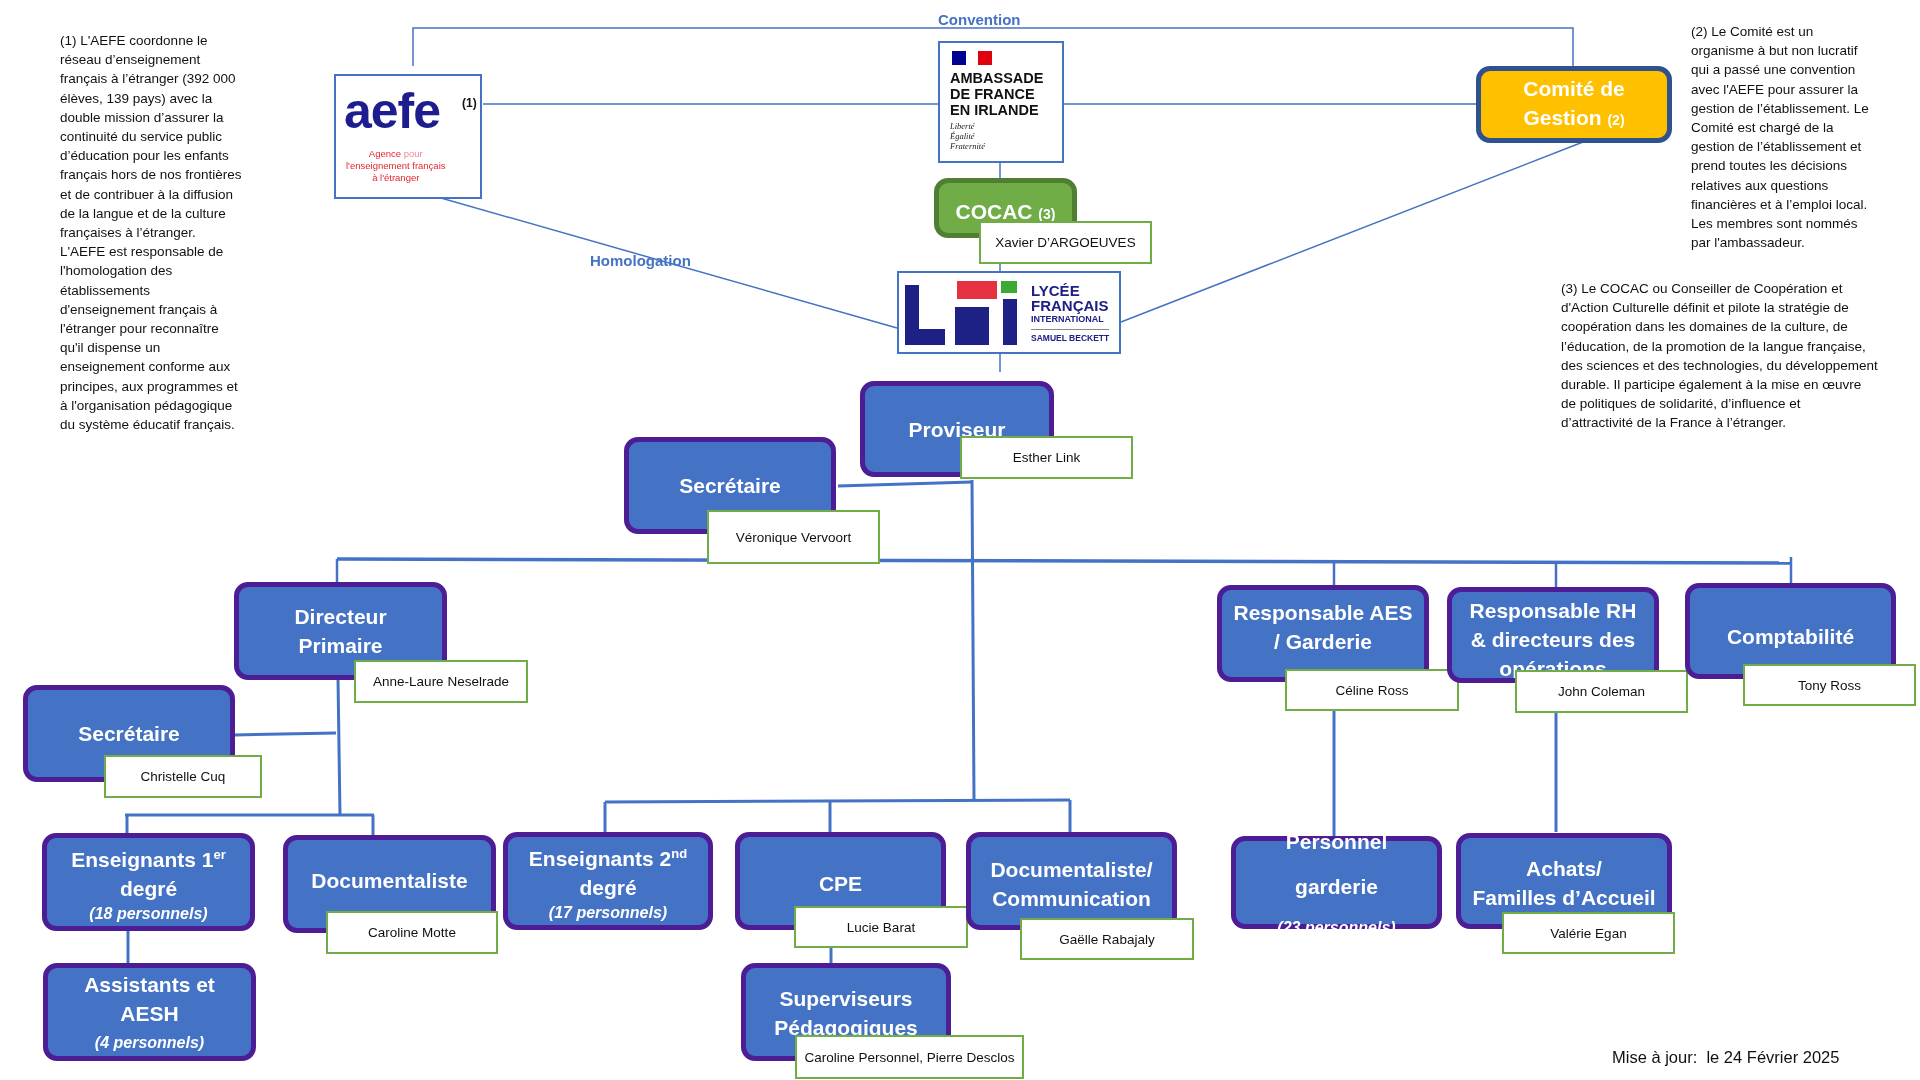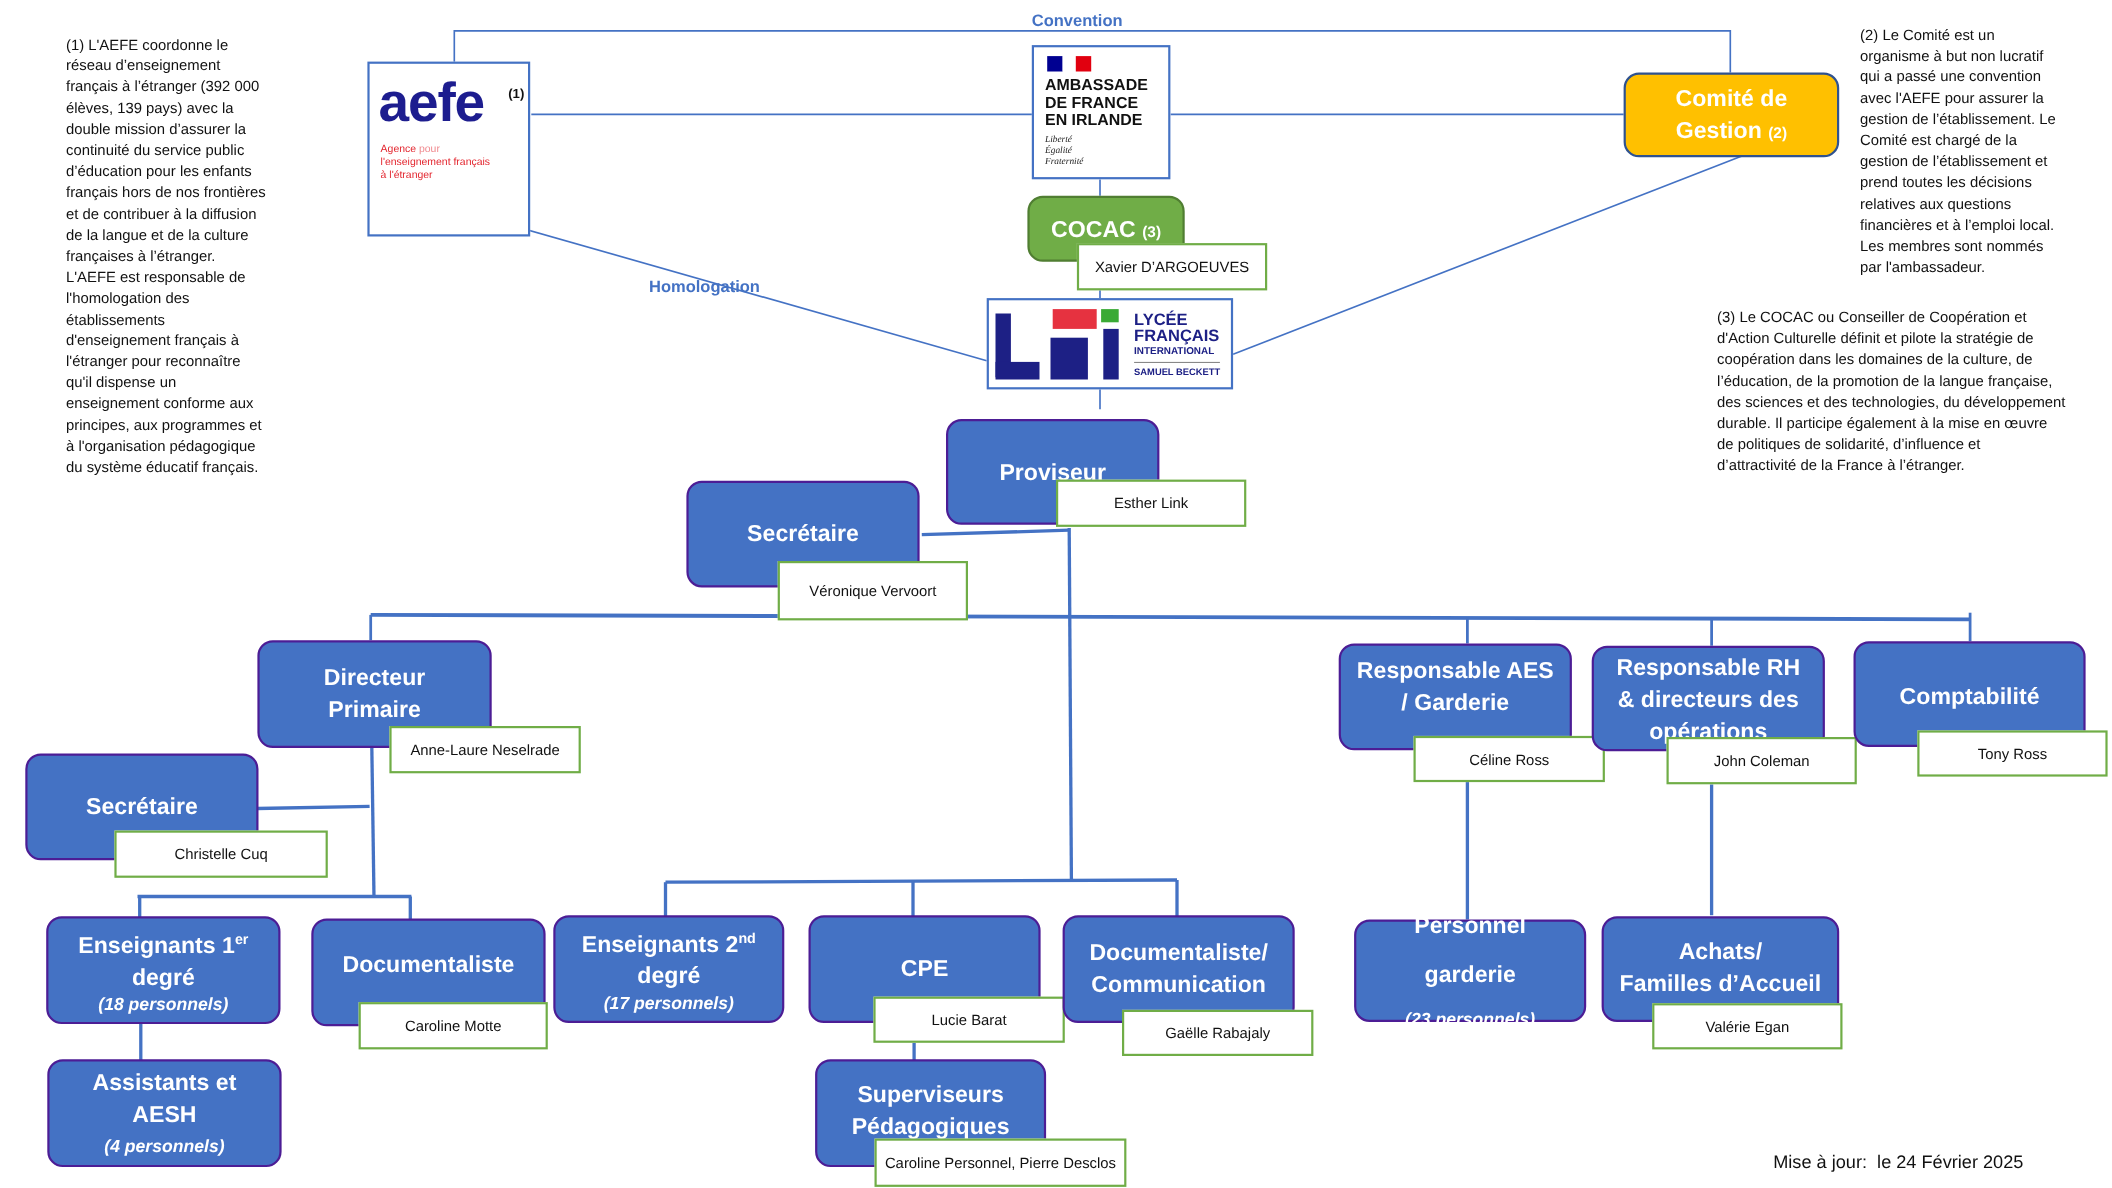--- a/index.html
+++ b/index.html
@@ -1,21 +1,21 @@
 <!DOCTYPE html>
 <html><head>
   <meta charset="utf-8">
   <style>
     html, body { margin:0; padding:0; background:#ffffff; }
     body { width:1920px; height:1080px; position:relative; overflow:hidden;
            font-family:"Liberation Sans", "DejaVu Sans", sans-serif; color:#111; }
     .abs { position:absolute; }
     svg.lines { position:absolute; left:0; top:0; width:1920px; height:1080px; }
     .note { position:absolute; font-size:13.5px; line-height:19.2px; color:#111; white-space:pre-line; }
-    .node { position:absolute; background:#4472c4; border:2px solid #4c1d95; border-radius:14px;
+    .node { position:absolute; background:#4472c4; border:5px solid #4c1d95; border-radius:14px;
             color:#fff; font-weight:bold; font-size:21px; line-height:29px; text-align:center;
             display:flex; flex-direction:column; justify-content:center; align-items:center;
             box-sizing:border-box; padding:0 6px; }
     .node .sub { font-style:italic; font-size:16px; line-height:22px; }
     .node sup { font-size:13px; }
     .name { position:absolute; background:#fff; border:2.5px solid #70ad47; box-sizing:border-box;
             font-size:13.5px; line-height:17px; text-align:center; color:#111;
             display:flex; align-items:center; justify-content:center; padding:0 6px; }
     .edge-label { position:absolute; color:#4472c4; font-weight:bold; font-size:15px; }
     .logo { position:absolute; background:#fff; border:2px solid #4472c4; box-sizing:border-box; }
@@ -106,21 +106,21 @@
 coopération dans les domaines de la culture, de
 l’éducation, de la promotion de la langue française,
 des sciences et des technologies, du développement
 durable. Il participe également à la mise en œuvre
 de politiques de solidarité, d’influence et
 d’attractivité de la France à l’étranger.</div>
 
 <div class="edge-label" style="left:938px; top:11px;">Convention</div>
 <div class="edge-label" style="left:590px; top:252px;">Homologation</div>
 
-<div class="logo" style="left:334px; top:56px; width:148px; height:159px;">
+<div class="logo" style="left:334px; top:74px; width:148px; height:125px;text-align:center;">
   <div class="abs" style="left:8px; top:6px; font-size:50px; font-weight:bold; color:#1d1d8f; letter-spacing:-1px;">aefe</div>
   <div class="abs" style="left:126px; top:20px; font-size:12px; font-weight:bold; color:#111;">(1)</div>
   <div class="abs" style="left:10px; top:72px; font-size:9.5px; line-height:12px; color:#e3262f;">
     <span>Agence</span><span style="color:#f08a8f;"> pour</span><br>
     <span>l'enseignement français</span><br>
     <span>à l'étranger</span>
   </div>
 </div>
 
 <div class="logo" style="left:938px; top:41px; width:126px; height:122px;">
@@ -180,21 +180,21 @@
 
 <div class="node" style="left:234px; top:582px; width:213px; height:98px;">
   <span>Directeur</span>
   <span>Primaire</span>
 </div>
 <div class="name" style="left:354px; top:660px; width:174px; height:43px;">Anne-Laure Neselrade</div>
 
 <div class="node" style="left:23px; top:685px; width:212px; height:97px;">
   <span>Secrétaire</span>
 </div>
-<div class="name" style="left:104px; top:755px; width:194px; height:43px;">Christelle Cuq</div>
+<div class="name" style="left:104px; top:755px; width:158px; height:43px;">Christelle Cuq</div>
 
 <div class="node" style="left:42px; top:833px; width:213px; height:98px;">
   <span><span>Enseignants 1</span><sup>er</sup></span>
   <span>degré</span>
   <span class="sub">(18 personnels)</span>
 </div>
 
 <div class="node" style="left:43px; top:963px; width:213px; height:98px;">
   <span>Assistants et</span>
   <span>AESH</span>

